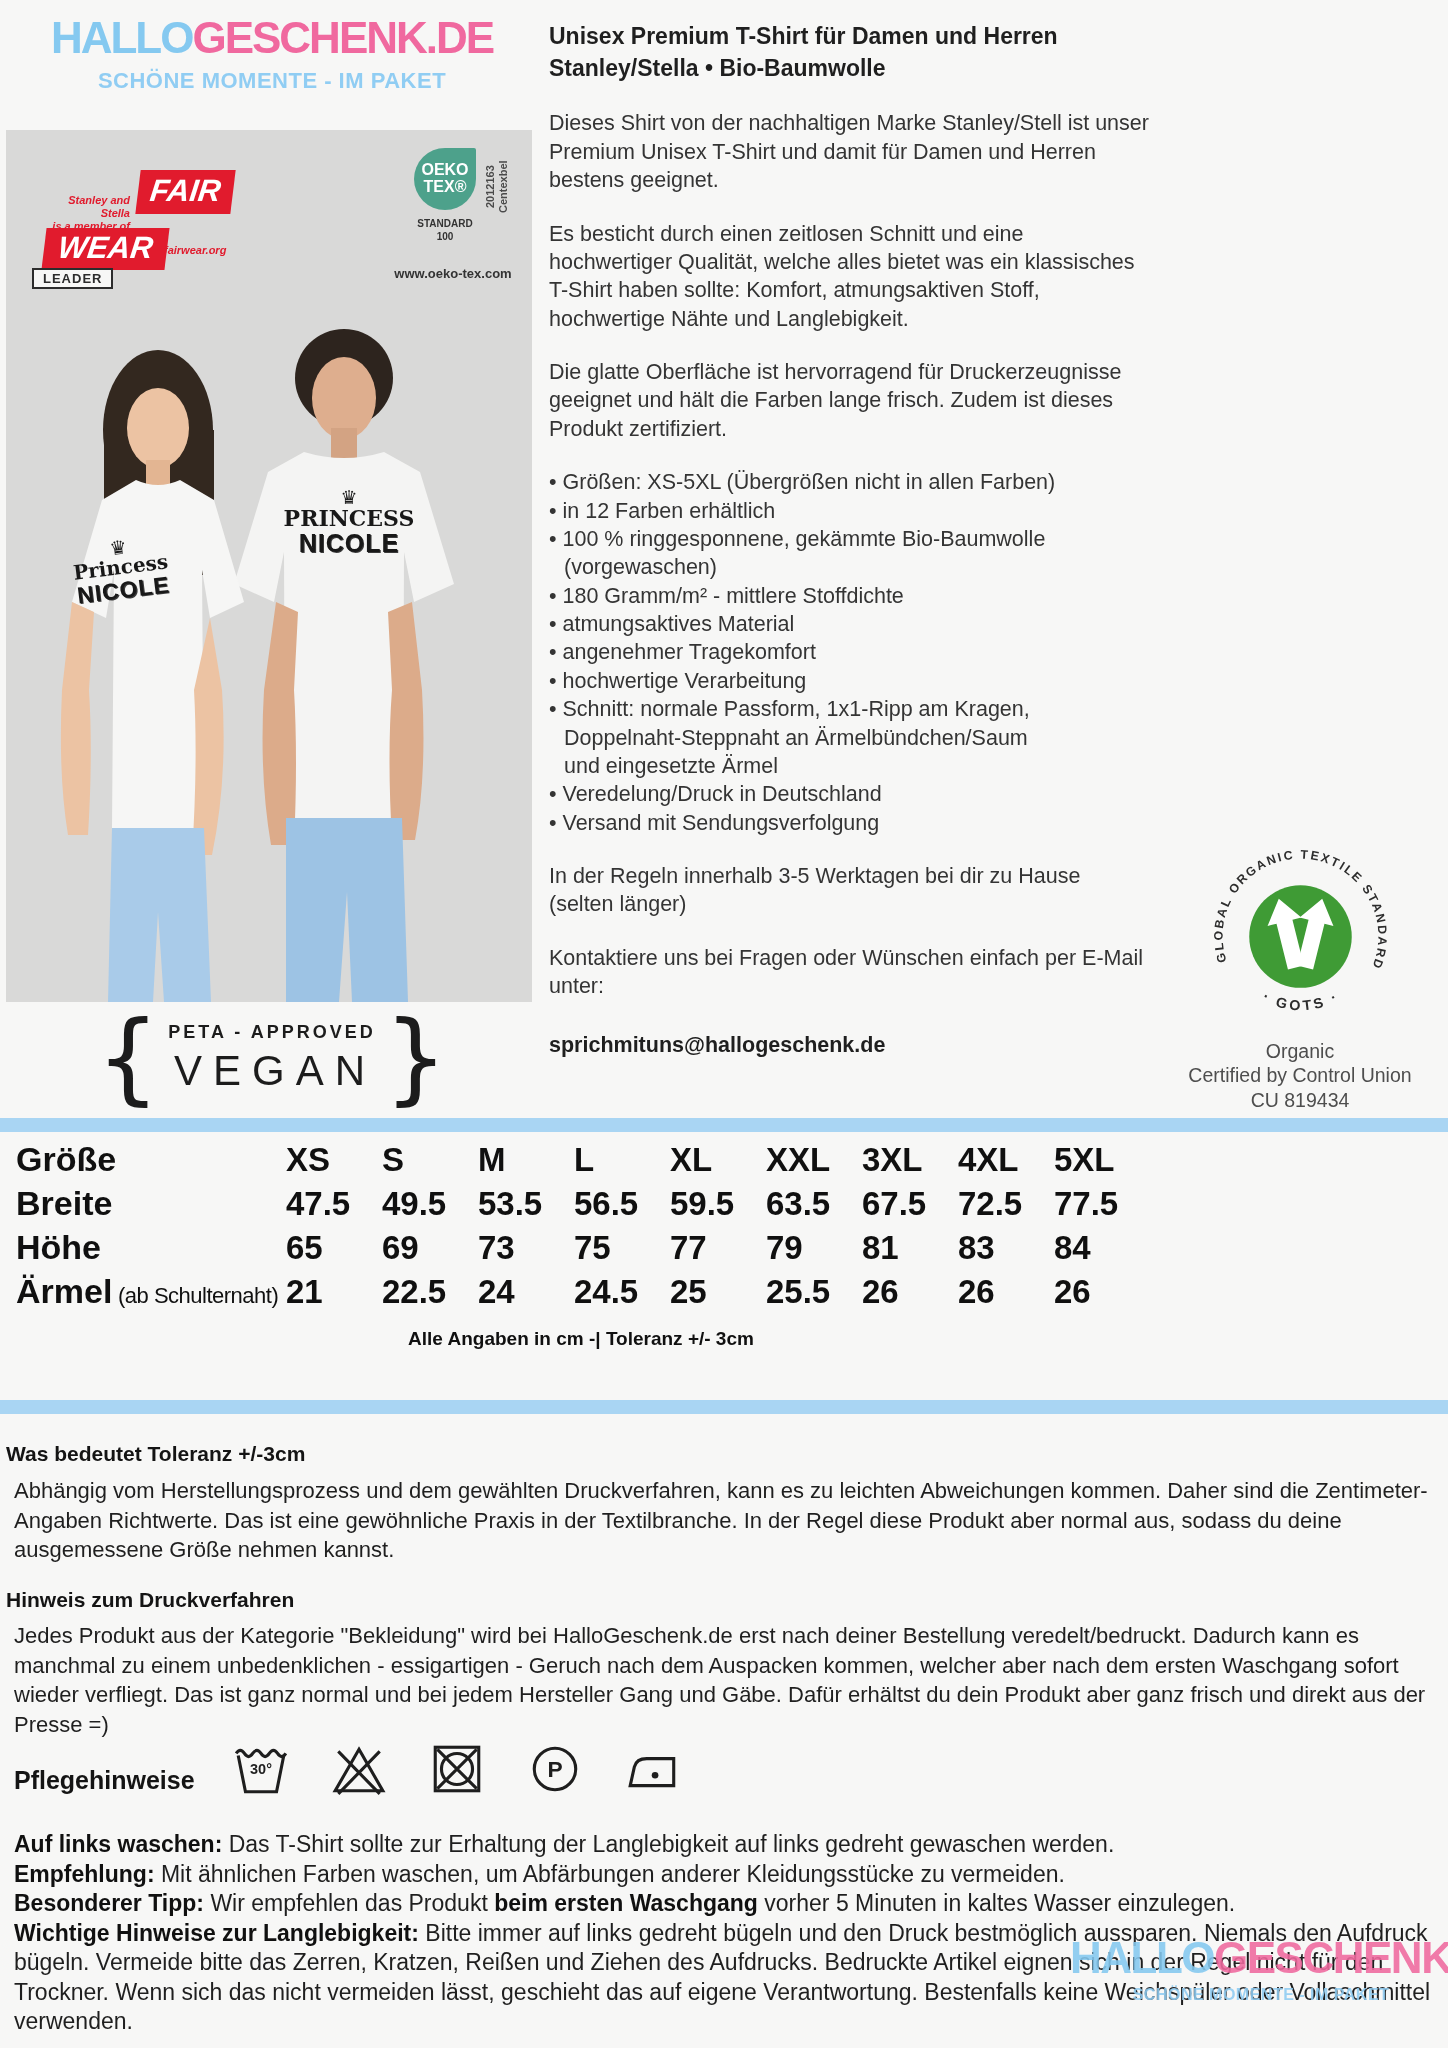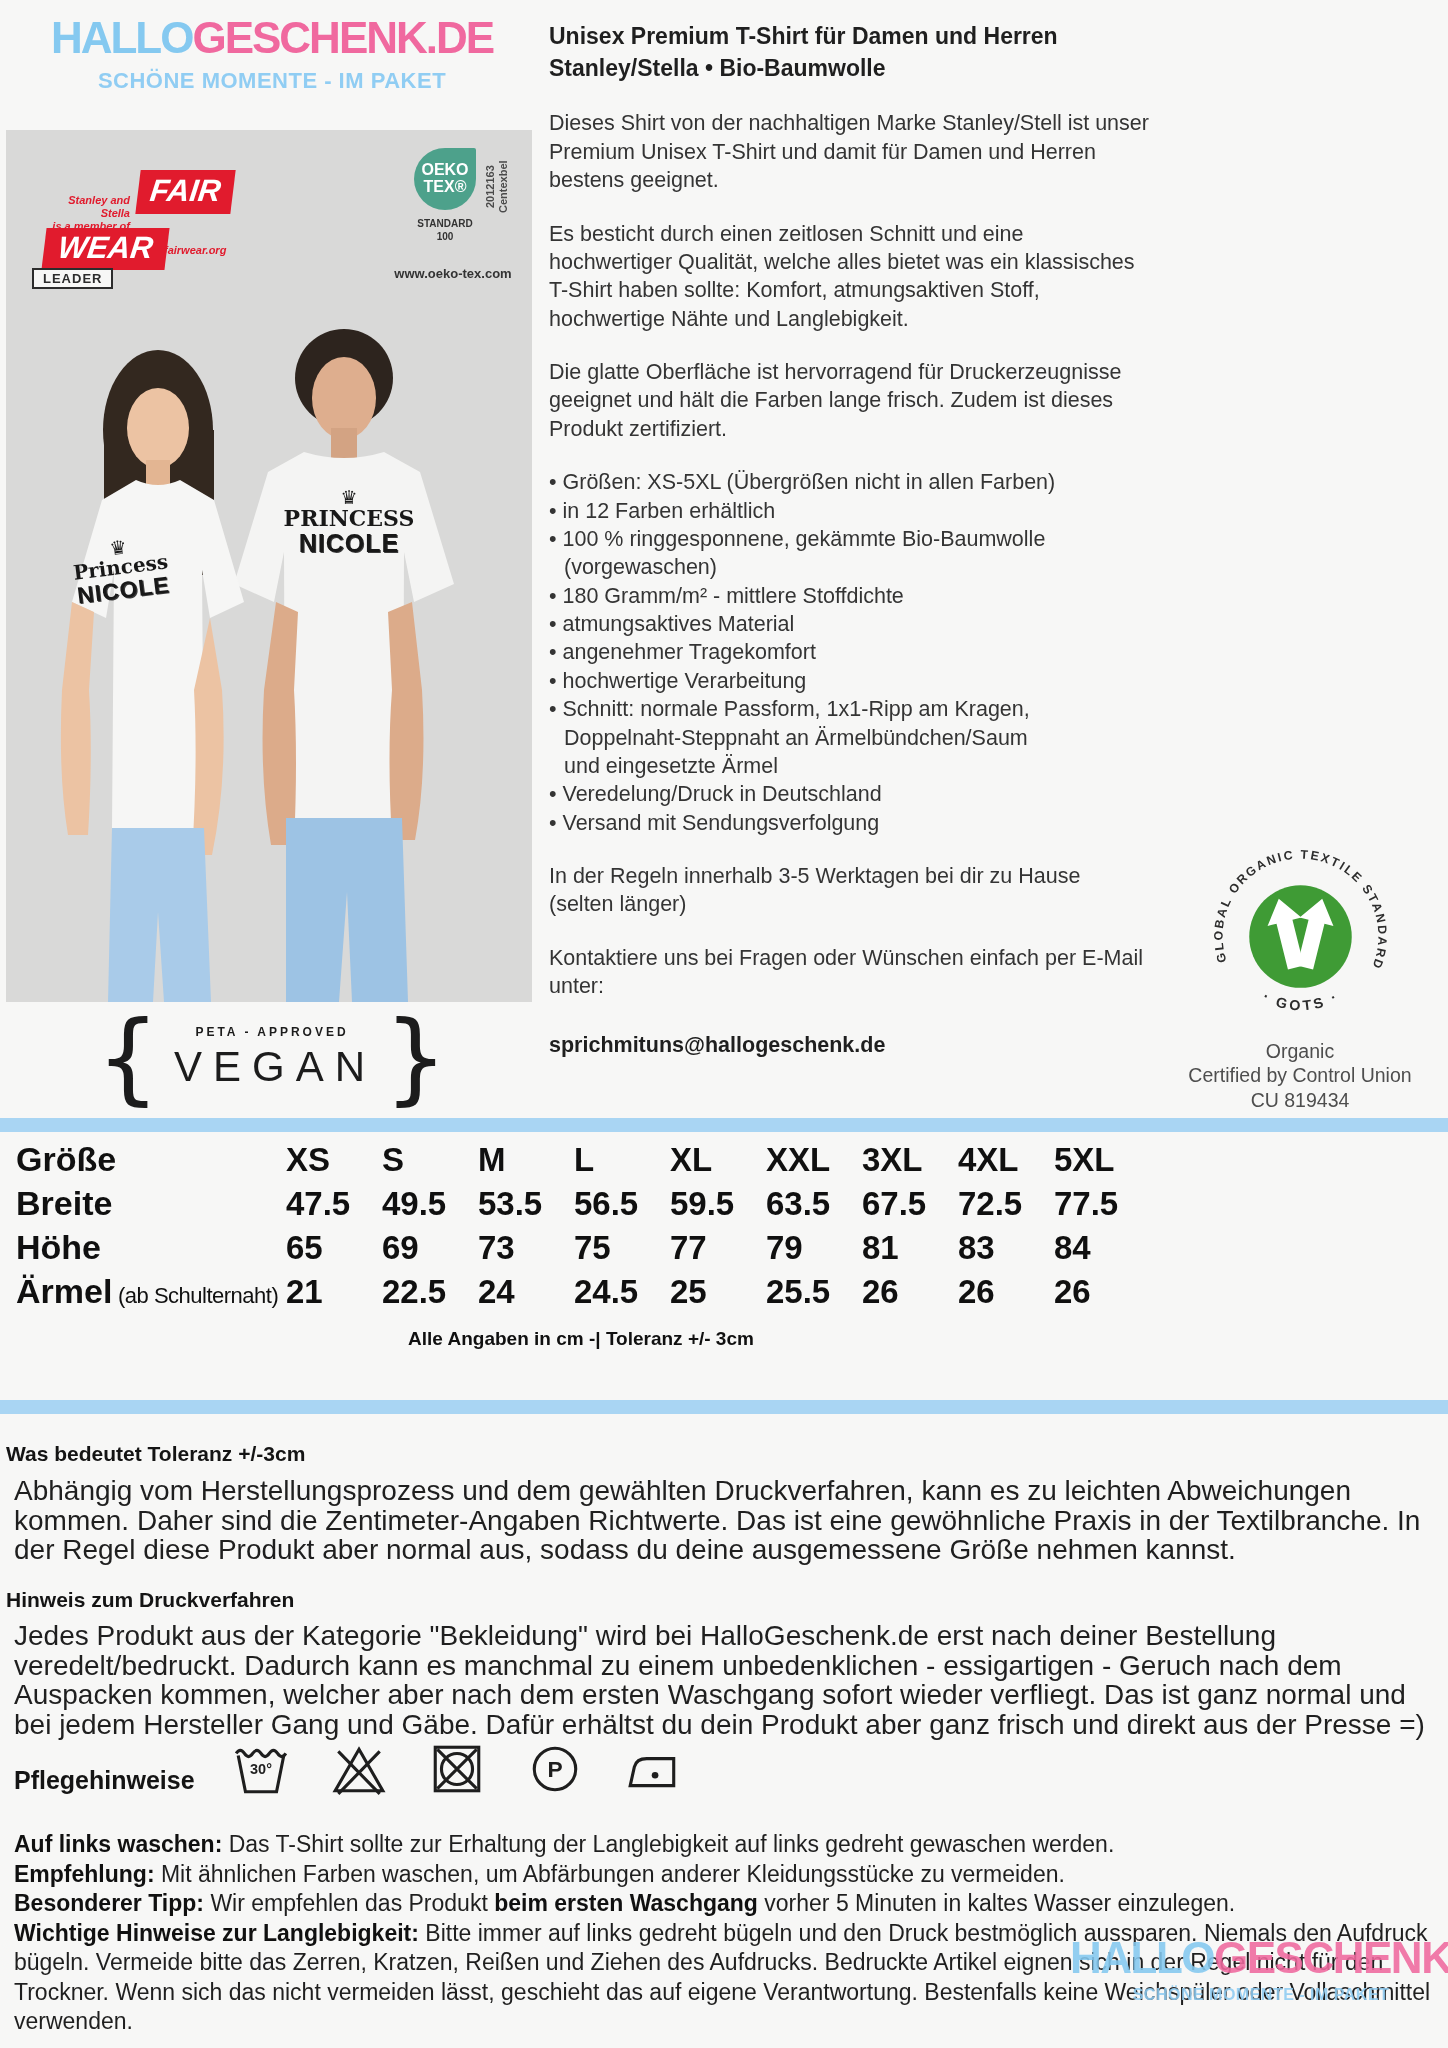--- a/index.html
+++ b/index.html
@@ -46,21 +46,21 @@
              text-shadow:1px 1px 0 #3a3a3a;}
   .print-left{left:52px;top:408px;width:126px;transform:rotate(-7deg);}
   .print-right{left:276px;top:358px;width:134px;}
   .print-right .l1{font-size:22px;} .print-right .l2{font-size:25px;}
 
   
   .vegan{position:absolute;left:132px;top:1000px;width:280px;height:116px;color:#1c1c1c;
          display:flex;align-items:center;justify-content:center;gap:8px;}
   .vegan .brace{font-family:"DejaVu Sans",sans-serif;font-size:100px;font-weight:normal;line-height:.9;}
   .vegan-mid{text-align:center;}
-  .vegan-top{font-size:12px;font-weight:bold;letter-spacing:3px;}
+  .vegan-top{font-size:18px;font-weight:bold;letter-spacing:3px;}
   .vegan-main{font-size:42px;letter-spacing:11px;margin-top:4px;font-weight:400;text-indent:6px;}
 
   
   .desc{position:absolute;left:549px;top:20px;width:600px;font-size:21.5px;line-height:1.32;color:#343434;}
   .desc-title{font-weight:bold;font-size:23px;line-height:1.4;color:#1f1f1f;}
   .desc p{margin:25px 0 0 0;}
   .bullets{margin-top:25px;}
   .bullet{padding-left:15px;text-indent:-15px;white-space:pre-line;}
   .delivery{margin-top:30px;} .contact{margin-top:30px;}
   .email{font-weight:bold;margin-top:30px;color:#1f1f1f;}
@@ -73,21 +73,21 @@
   .tbar{position:absolute;left:0;width:1448px;height:14px;background:#a9d5f3;}
   .sizetable{position:absolute;left:16px;top:1140px;width:1130px;color:#101010;}
   .trow{display:grid;grid-template-columns:270px repeat(9,96px);align-items:baseline;height:44px;}
   .tlabel{font-size:34px;font-weight:bold;white-space:nowrap;}
   .tlabel .suffix{font-size:22px;font-weight:normal;letter-spacing:-.5px;}
   .tcell{font-size:33px;font-weight:bold;}
   .tfoot{width:1130px;text-align:center;font-size:19px;font-weight:bold;margin-top:12px;}
 
   
   .sec-h{position:absolute;left:6px;font-size:21px;font-weight:bold;color:#141414;}
-  .sec-p{position:absolute;left:14px;width:1424px;font-size:28px;line-height:29.5px;color:#1f1f1f;}
+  .sec-p{position:absolute;left:14px;width:1424px;font-size:22px;line-height:29.5px;color:#1f1f1f;}
   .pflege-label{position:absolute;left:14px;top:1766px;font-size:25px;font-weight:bold;color:#141414;}
   .care-icons{position:absolute;left:232px;top:1740px;display:flex;gap:40px;align-items:center;}
   .cicon{width:58px;height:58px;}
   .cicon path,.cicon rect,.cicon circle{fill:none;stroke:#1e1e1e;stroke-width:3;}
   .cicon .dot{fill:#1e1e1e;stroke:none;}
   .cicon text{fill:#1e1e1e;stroke:none;font-weight:bold;text-anchor:middle;
               font-family:"Liberation Sans",sans-serif;}
   .care-lines{position:absolute;left:14px;top:1830px;width:1424px;font-size:23px;line-height:29.5px;color:#1f1f1f;}
   .care-lines p{margin:0;} .bld{font-weight:bold;color:#101010;}
 

